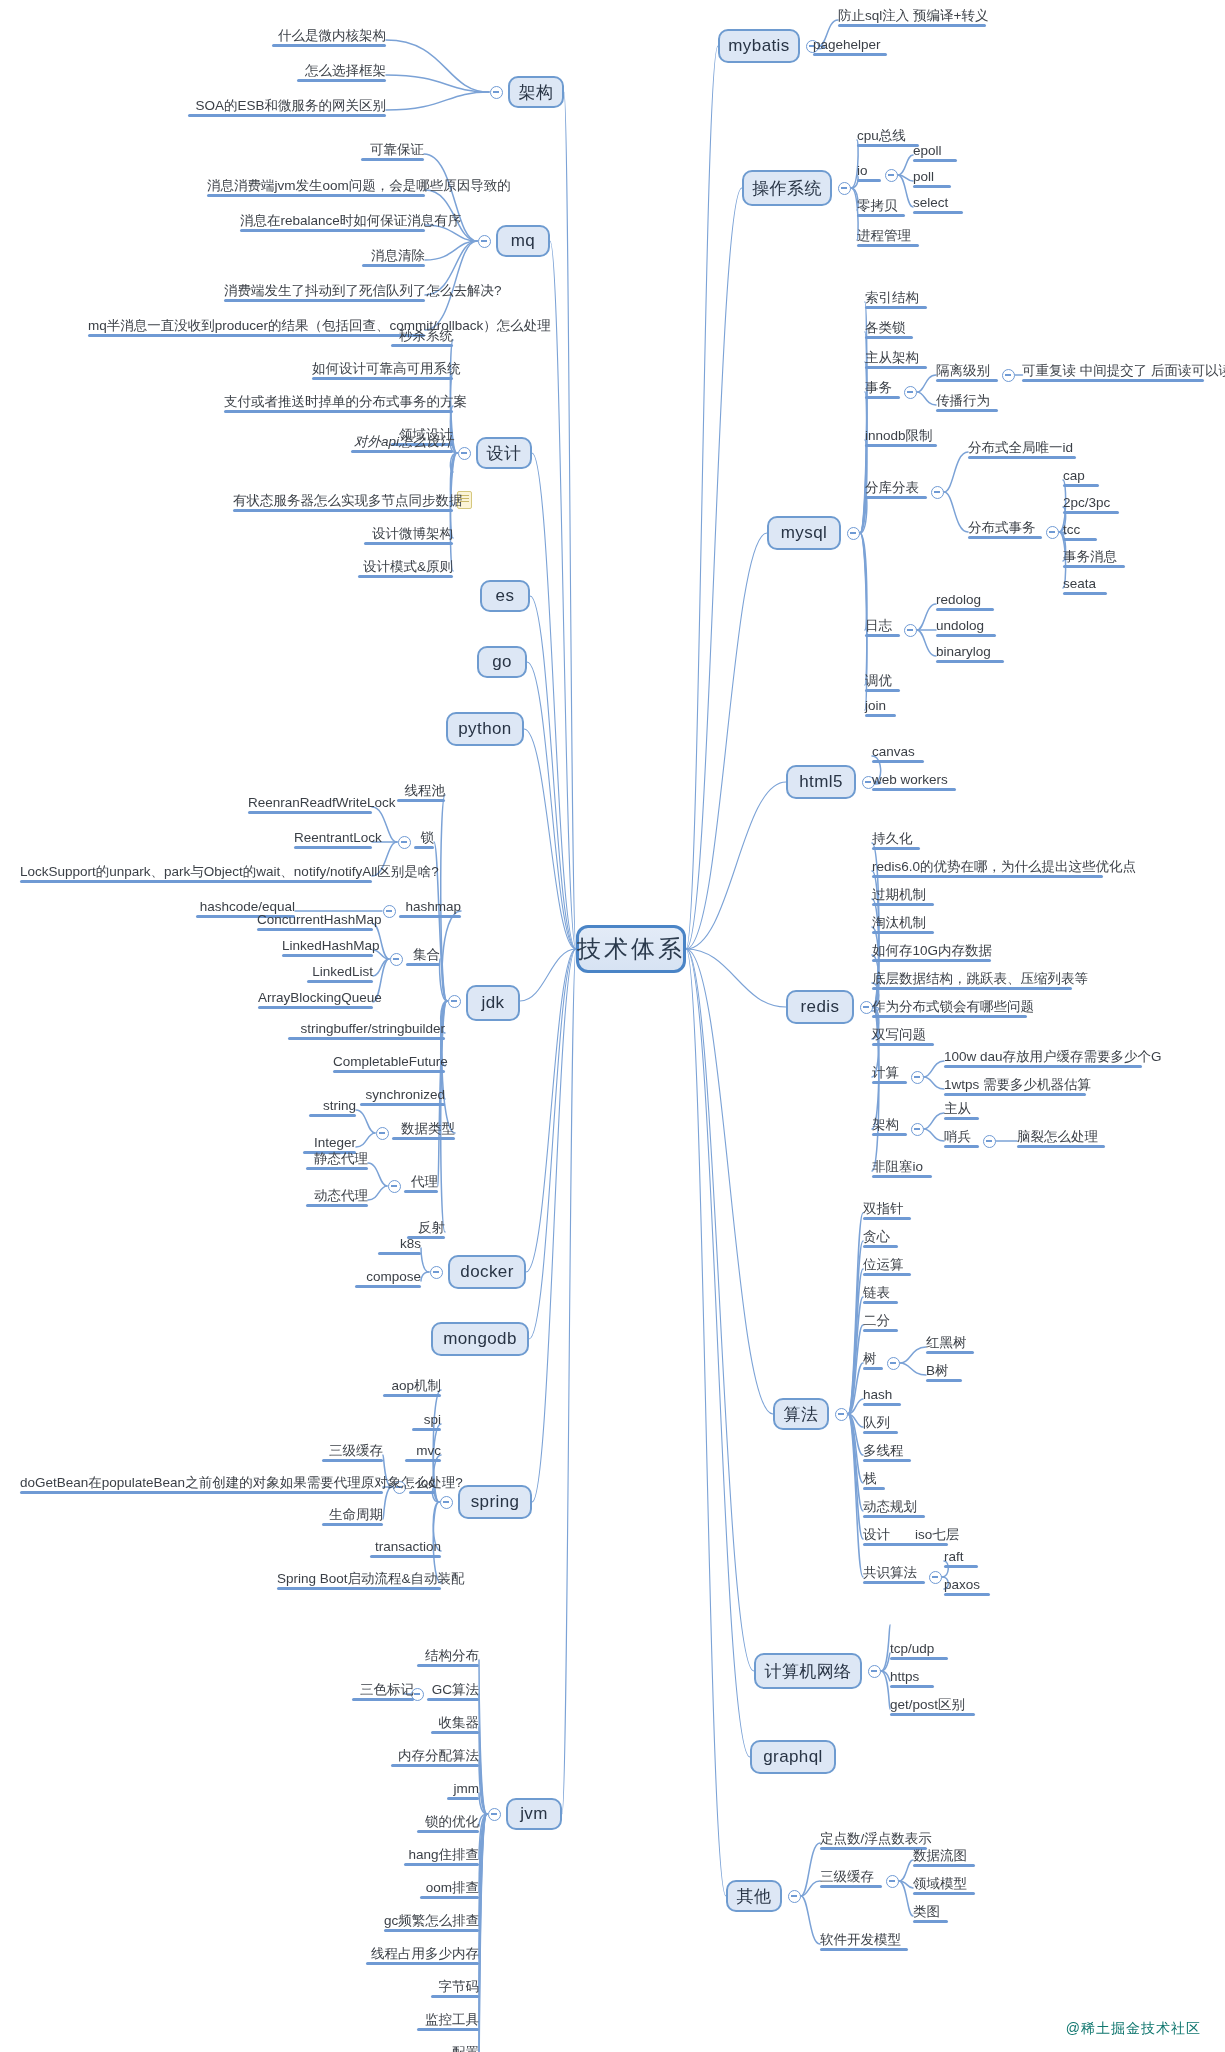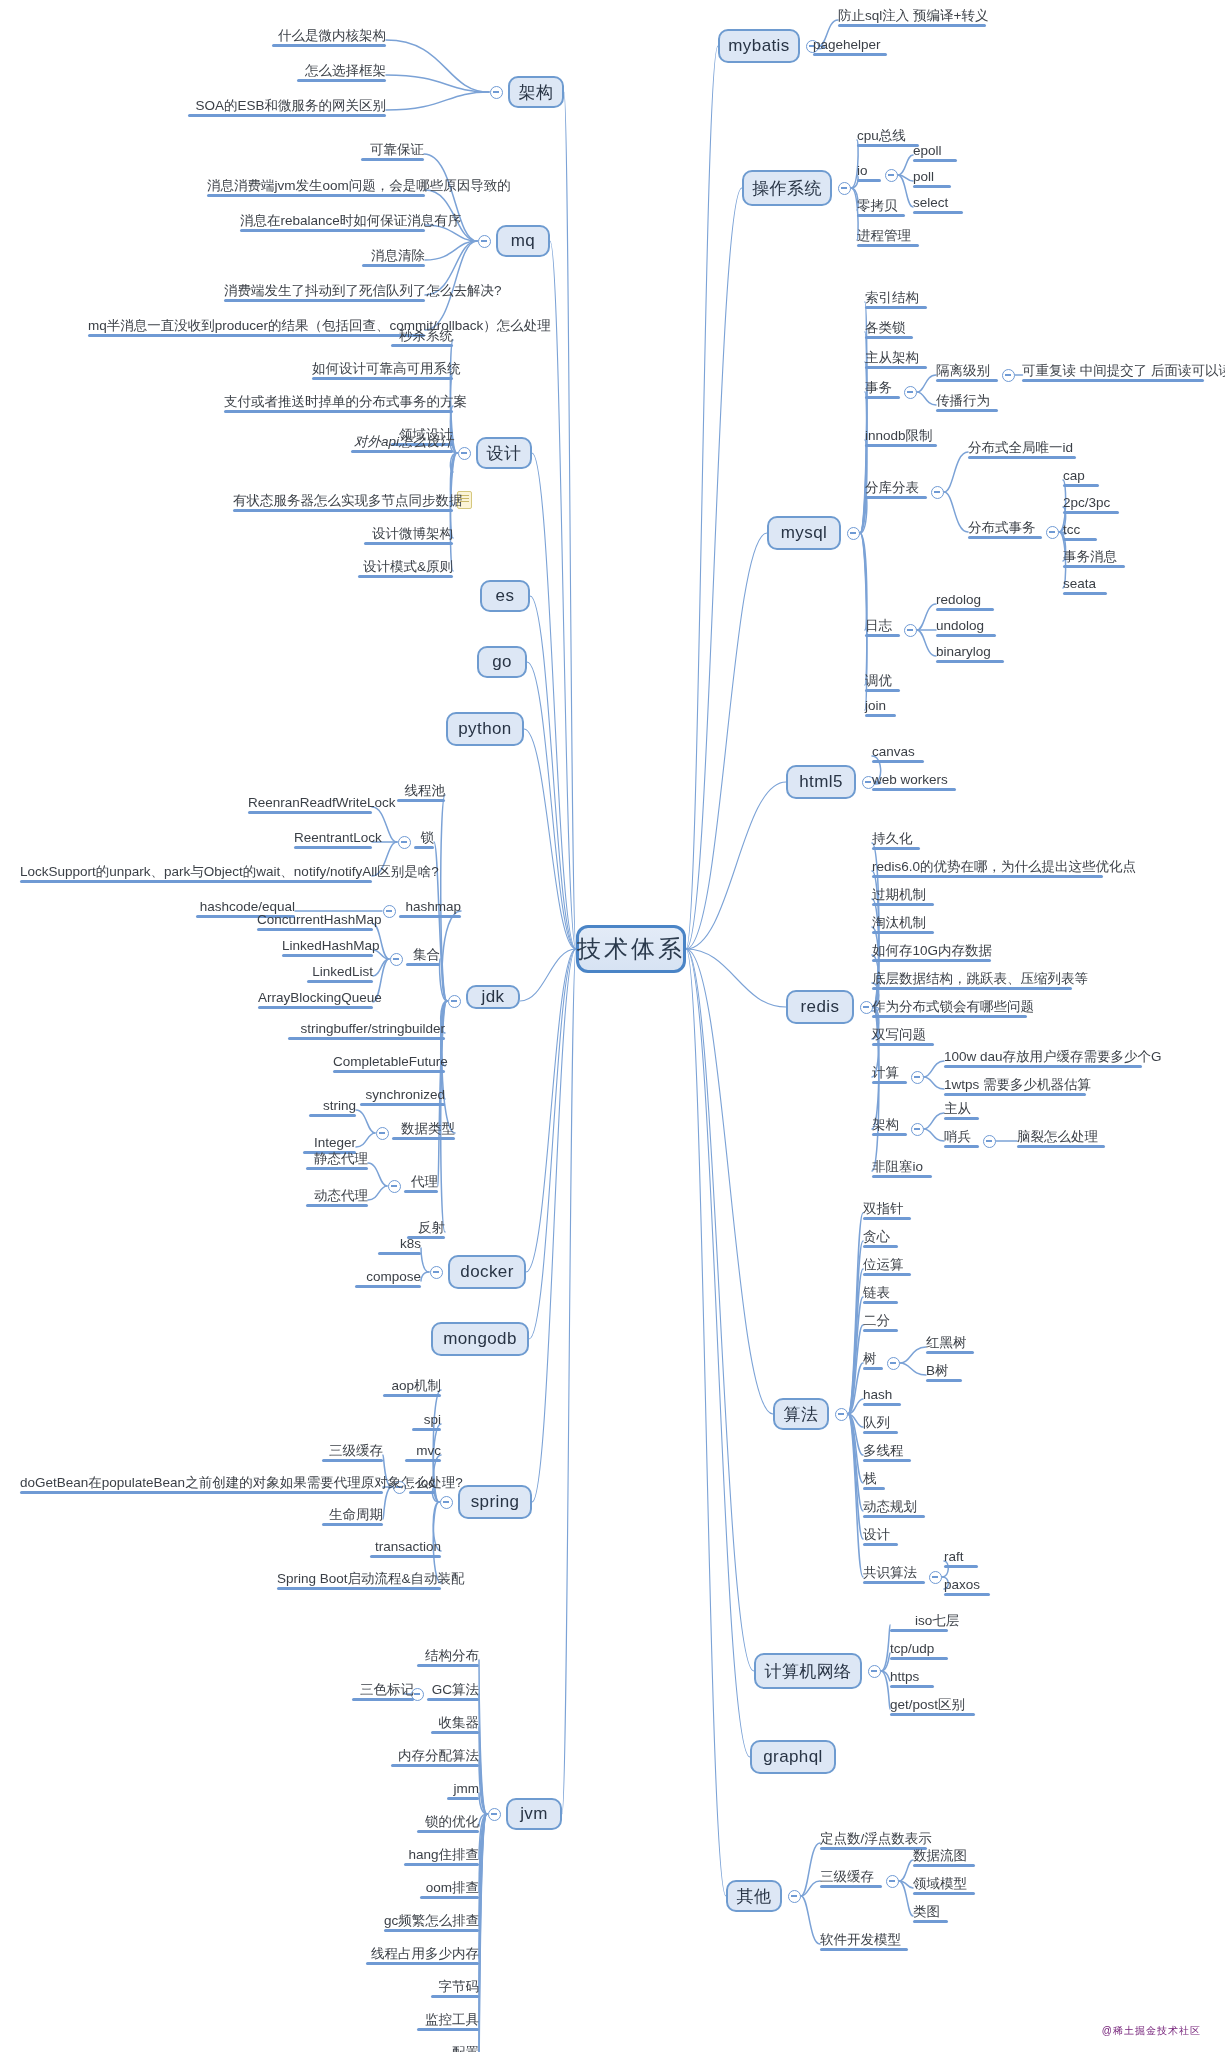--- a/index.html
+++ b/index.html
@@ -94,22 +94,22 @@
   }
   .noteicon:before{
     content:"";position:absolute;left:2px;right:2px;top:3px;height:1px;
     background:#c9b86a;box-shadow:0 3px 0 #c9b86a,0 6px 0 #c9b86a;
   }
 
   
   .watermark{
     position:absolute;
     right:24px;bottom:14px;
-    font-size:10px;
-    color:#701a75;
+    font-size:14px;
+    color:#0f766e;
     letter-spacing:1px;
     white-space:nowrap;
   }
 </style>
 </head>
 <body>
 
 <div id="canvas">
   <svg id="wires" xmlns="http://www.w3.org/2000/svg">
       <path d="M576,949 C570.6,949 569.4,92 564,92" fill="none" stroke="#7ba2d6" stroke-width="1.1" stroke-linecap="round"></path>
@@ -312,21 +312,21 @@
       <div class="leaf leftward" style="left: 358px; width: 95px; top: 559px;"><span>设计模式&amp;原则</span><span class="ul"></span></div>
       <div class="nodebox lvl1" style="left: 480px; top: 580px; width: 50px; height: 32px;">
         <span>es</span>
       </div>
       <div class="nodebox lvl1" style="left: 477px; top: 646px; width: 50px; height: 32px;">
         <span>go</span>
       </div>
       <div class="nodebox lvl1" style="left: 446px; top: 712px; width: 78px; height: 34px;">
         <span>python</span>
       </div>
-      <div class="nodebox lvl1" style="left: 466px; top: 985px; width: 54px; height: 24px;">
+      <div class="nodebox lvl1" style="left: 466px; top: 985px; width: 54px; height: 36px;">
         <span>jdk</span>
       </div>
       <div class="toggle" style="left: 447.5px; top: 994.5px;"></div>
       <div class="leaf leftward" style="left: 397px; width: 48px; top: 783px; text-align: right;"><span>线程池</span><span class="ul"></span></div>
       <div class="leaf leftward" style="left: 414px; width: 20px; top: 830px;"><span>锁</span><span class="ul"></span></div>
       <div class="toggle" style="left: 397.5px; top: 835.5px;"></div>
       <div class="leaf leftward" style="left: 248px; width: 124px; top: 795px;"><span>ReenranReadfWriteLock</span><span class="ul"></span></div>
       <div class="leaf leftward" style="left: 294px; width: 78px; top: 830px;"><span>ReentrantLock</span><span class="ul"></span></div>
       <div class="leaf leftward" style="left: 20px; width: 352px; top: 864px;"><span>LockSupport的unpark、park与Object的wait、notify/notifyAll区别是啥?</span><span class="ul"></span></div>
       <div class="leaf leftward" style="left: 399px; width: 62px; top: 899px;"><span>hashmap</span><span class="ul"></span></div>
@@ -490,21 +490,21 @@
       <div class="leaf rightward" style="left: 863px; width: 62px; top: 1499px;"><span>动态规划</span><span class="ul"></span></div>
       <div class="leaf rightward" style="left: 863px; width: 35px; top: 1527px;"><span>设计</span><span class="ul"></span></div>
       <div class="leaf rightward" style="left: 863px; width: 62px; top: 1565px;"><span>共识算法</span><span class="ul"></span></div>
       <div class="toggle" style="left: 928.5px; top: 1570.5px;"></div>
       <div class="leaf rightward" style="left: 944px; width: 34px; top: 1549px;"><span>raft</span><span class="ul"></span></div>
       <div class="leaf rightward" style="left: 944px; width: 46px; top: 1577px;"><span>paxos</span><span class="ul"></span></div>
       <div class="nodebox lvl1" style="left: 754px; top: 1653px; width: 108px; height: 36px;">
         <span>计算机网络</span>
       </div>
       <div class="toggle" style="left: 867.5px; top: 1664.5px;"></div>
-      <div class="leaf rightward" style="left: 890px; width: 58px; top: 1613px; padding-left: 25px;"><span>iso七层</span><span class="ul"></span></div>
+      <div class="leaf rightward" style="left: 890px; width: 58px; top: 1527px; padding-left: 25px;"><span>iso七层</span><span class="ul"></span></div>
       <div class="leaf rightward" style="left: 890px; width: 58px; top: 1641px;"><span>tcp/udp</span><span class="ul"></span></div>
       <div class="leaf rightward" style="left: 890px; width: 44px; top: 1669px;"><span>https</span><span class="ul"></span></div>
       <div class="leaf rightward" style="left: 890px; width: 85px; top: 1697px;"><span>get/post区别</span><span class="ul"></span></div>
       <div class="nodebox lvl1" style="left: 750px; top: 1740px; width: 86px; height: 34px;">
         <span>graphql</span>
       </div>
       <div class="nodebox lvl1" style="left: 726px; top: 1880px; width: 56px; height: 32px;">
         <span>其他</span>
       </div>
       <div class="toggle" style="left: 787.5px; top: 1889.5px;"></div>

